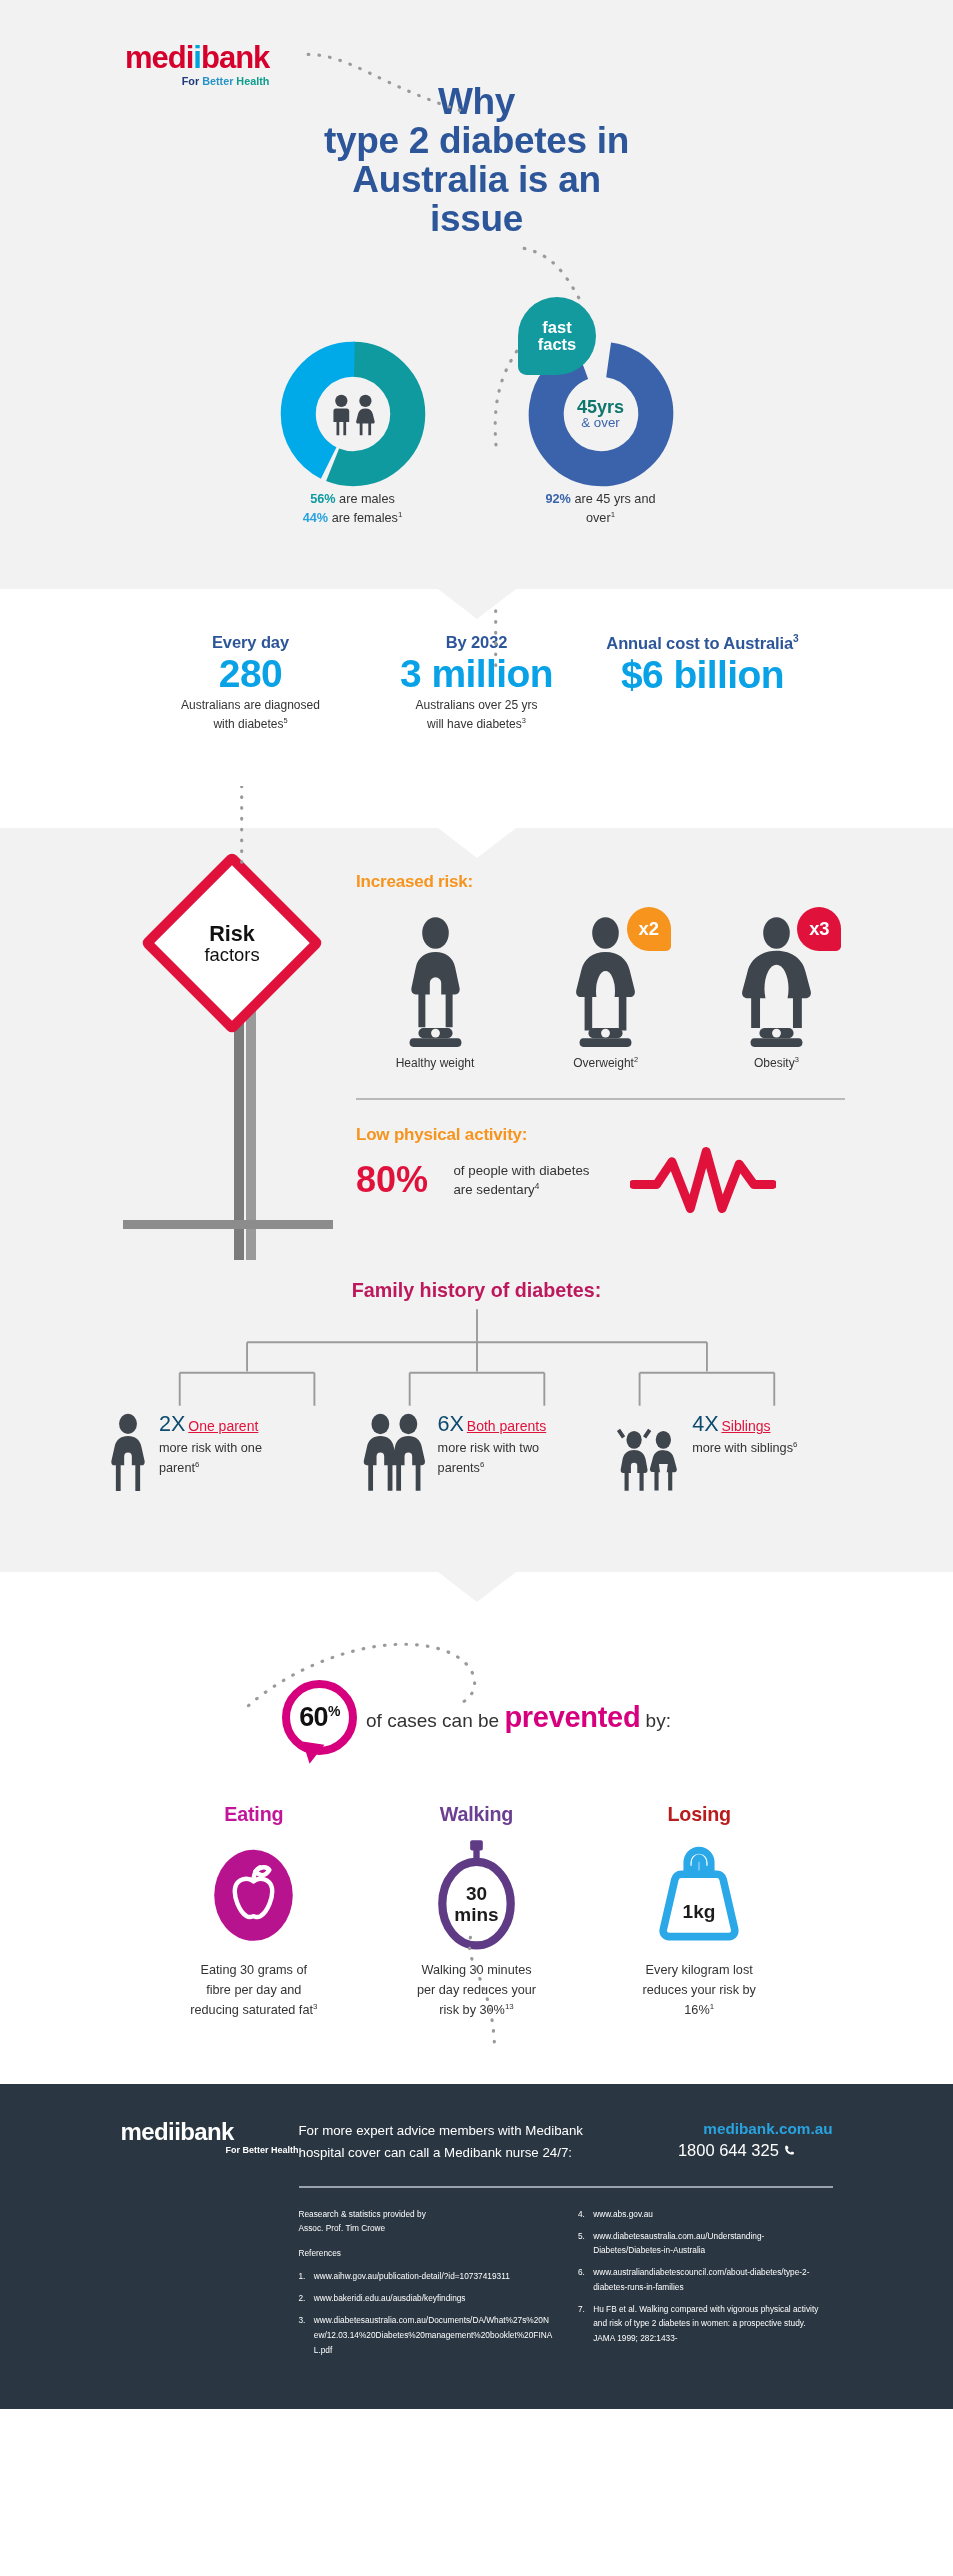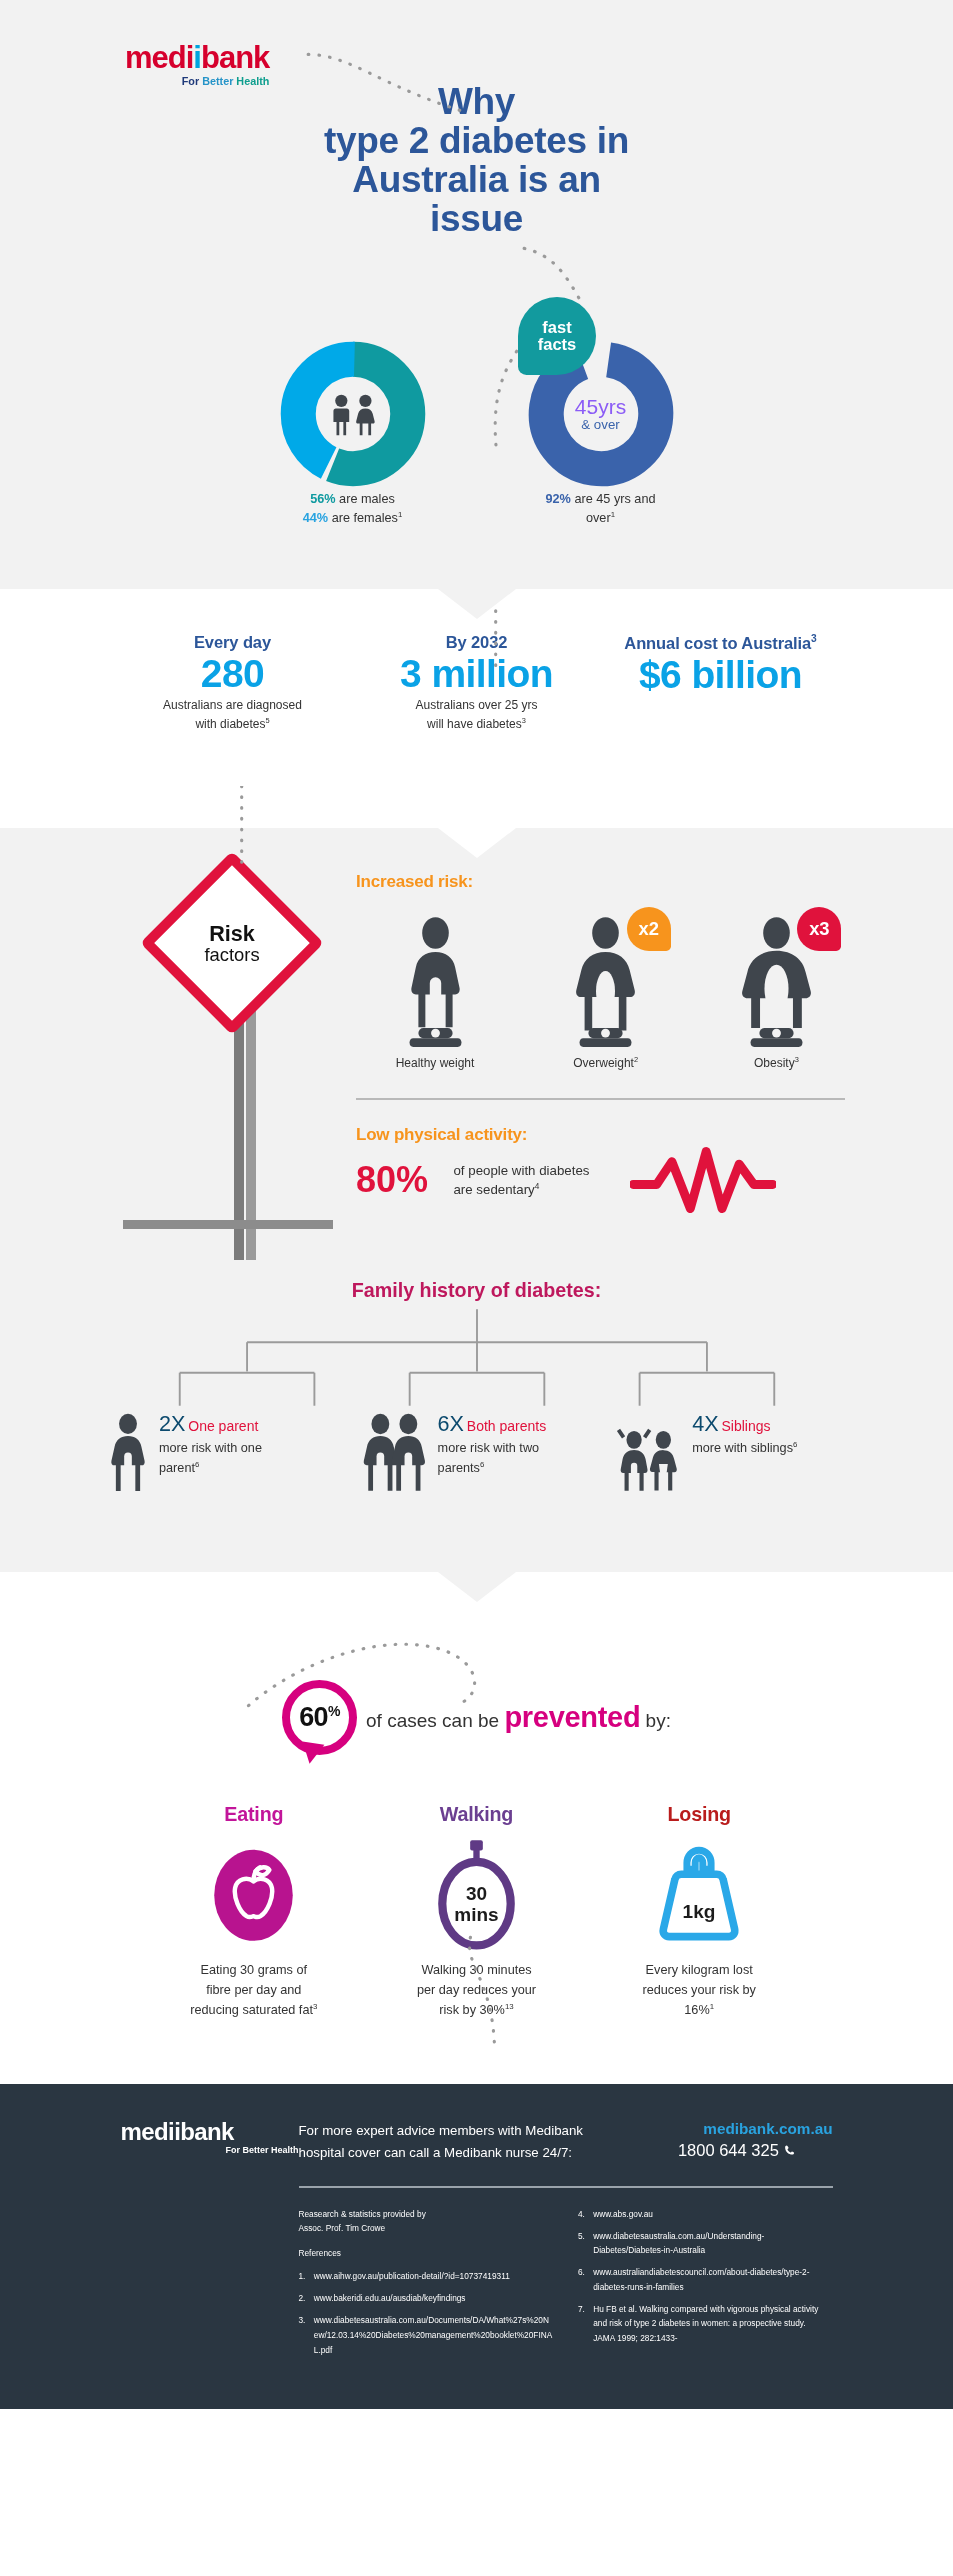--- a/index.html
+++ b/index.html
@@ -60,25 +60,25 @@
   .trio-cap { font-size: 12.7px; line-height: 1.5; color: #333; }
   .trio-cap .teal { color: #0f9aa0; font-weight: bold; }
   .trio-cap .blue { color: #29a3e0; font-weight: bold; }
   .trio-cap .navy { color: #3a63ab; font-weight: bold; }
   sup { font-size: 0.62em; vertical-align: super; }
 
   .donut-center {
     position: absolute; left: 50%; top: 50%; transform: translate(-50%,-50%);
     text-align: center; line-height: 1.05;
   }
-  .donut-center .big { font-size: 21px; font-weight: normal; color: #8b5cf6; }
+  .donut-center .big { font-size: 18px; font-weight: bold; color: #0f766e; }
   .donut-center .small { font-size: 13.3px; color: #3a63ab; }
 
   
-  .numbers { display: flex; justify-content: center; gap: 28px; padding: 44px 0 95px; }
+  .numbers { display: flex; justify-content: center; gap: 10px; padding: 44px 0 95px; }
   .num-col { width: 216px; text-align: center; }
   .num-head { font-size: 16.5px; font-weight: bold; color: #2c5699; letter-spacing: -0.1px; }
   .num-big { font-size: 39px; font-weight: bold; color: #0aa2e6; line-height: 1.12; letter-spacing: -0.6px; }
   .num-sub { font-size: 12px; line-height: 1.55; color: #333; }
 
   
   .risk-wrap { position: relative; padding: 44px 0 38px; }
   .sign { position: absolute; left: 167px; top: 50px; width: 146px; }
   .diamond {
     width: 130px; height: 130px; background: #fff; border: 10.2px solid #e0123c;
@@ -114,21 +114,21 @@
   .pct-big { font-size: 36px; font-weight: bold; color: #e0123c; line-height: 1; }
   .pct-text { font-size: 13.3px; line-height: 1.5; color: #333; }
 
   
   .family { padding: 25.4px 0 76px; text-align: center; position: relative; }
   .family-head { font-size: 19.7px; font-weight: bold; color: #be185d; }
   .tree { position: relative; height: 102px; margin: 7.6px auto 0; width: 686px; }
   .fam-row { display: flex; justify-content: center; gap: 21.6px; }
   .fam-col { width: 233px; display: flex; align-items: flex-start; gap: 7.6px; text-align: left; }
   .fam-x { font-size: 21.6px; font-weight: normal; color: #0c4a6e; line-height: 1; }
-  .fam-title { font-size: 14px; color: #e0123c; }
+  .fam-title { font-size: 14px; color: #e0123c; text-decoration: underline; }
   .fam-sub { font-size: 12.7px; color: #333; line-height: 1.55; margin-top: 3.8px; }
 
   
   .prevent { padding: 38px 0 25.4px; }
   .prevent-line { display: flex; align-items: center; justify-content: center; gap: 9px; }
   .bubble60 {
     width: 75px; height: 75px; border: 8.3px solid #d6007f; border-radius: 50%;
     display: flex; align-items: center; justify-content: center; position: relative; background: #fff;
   }
   .bubble60::after {

